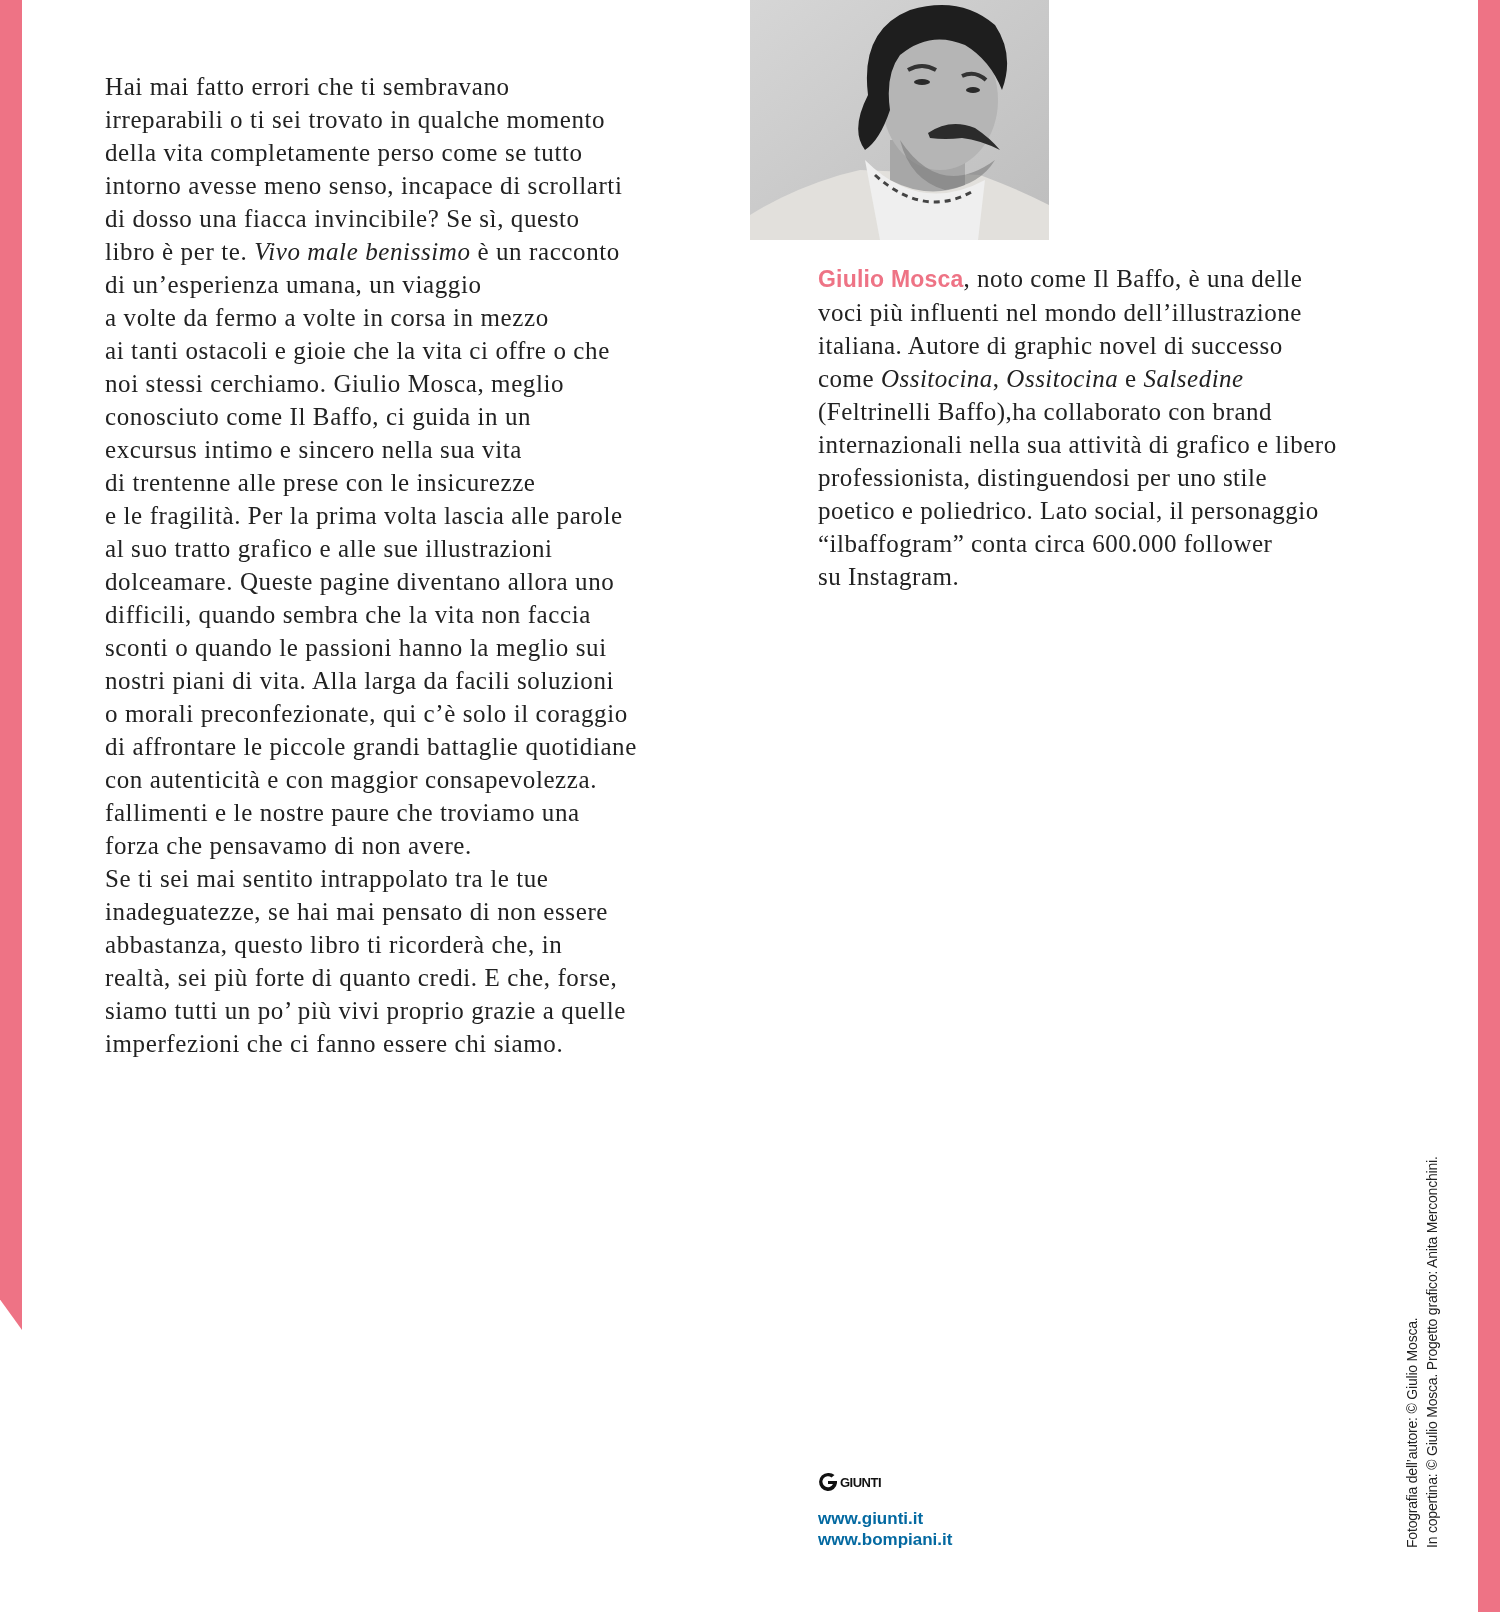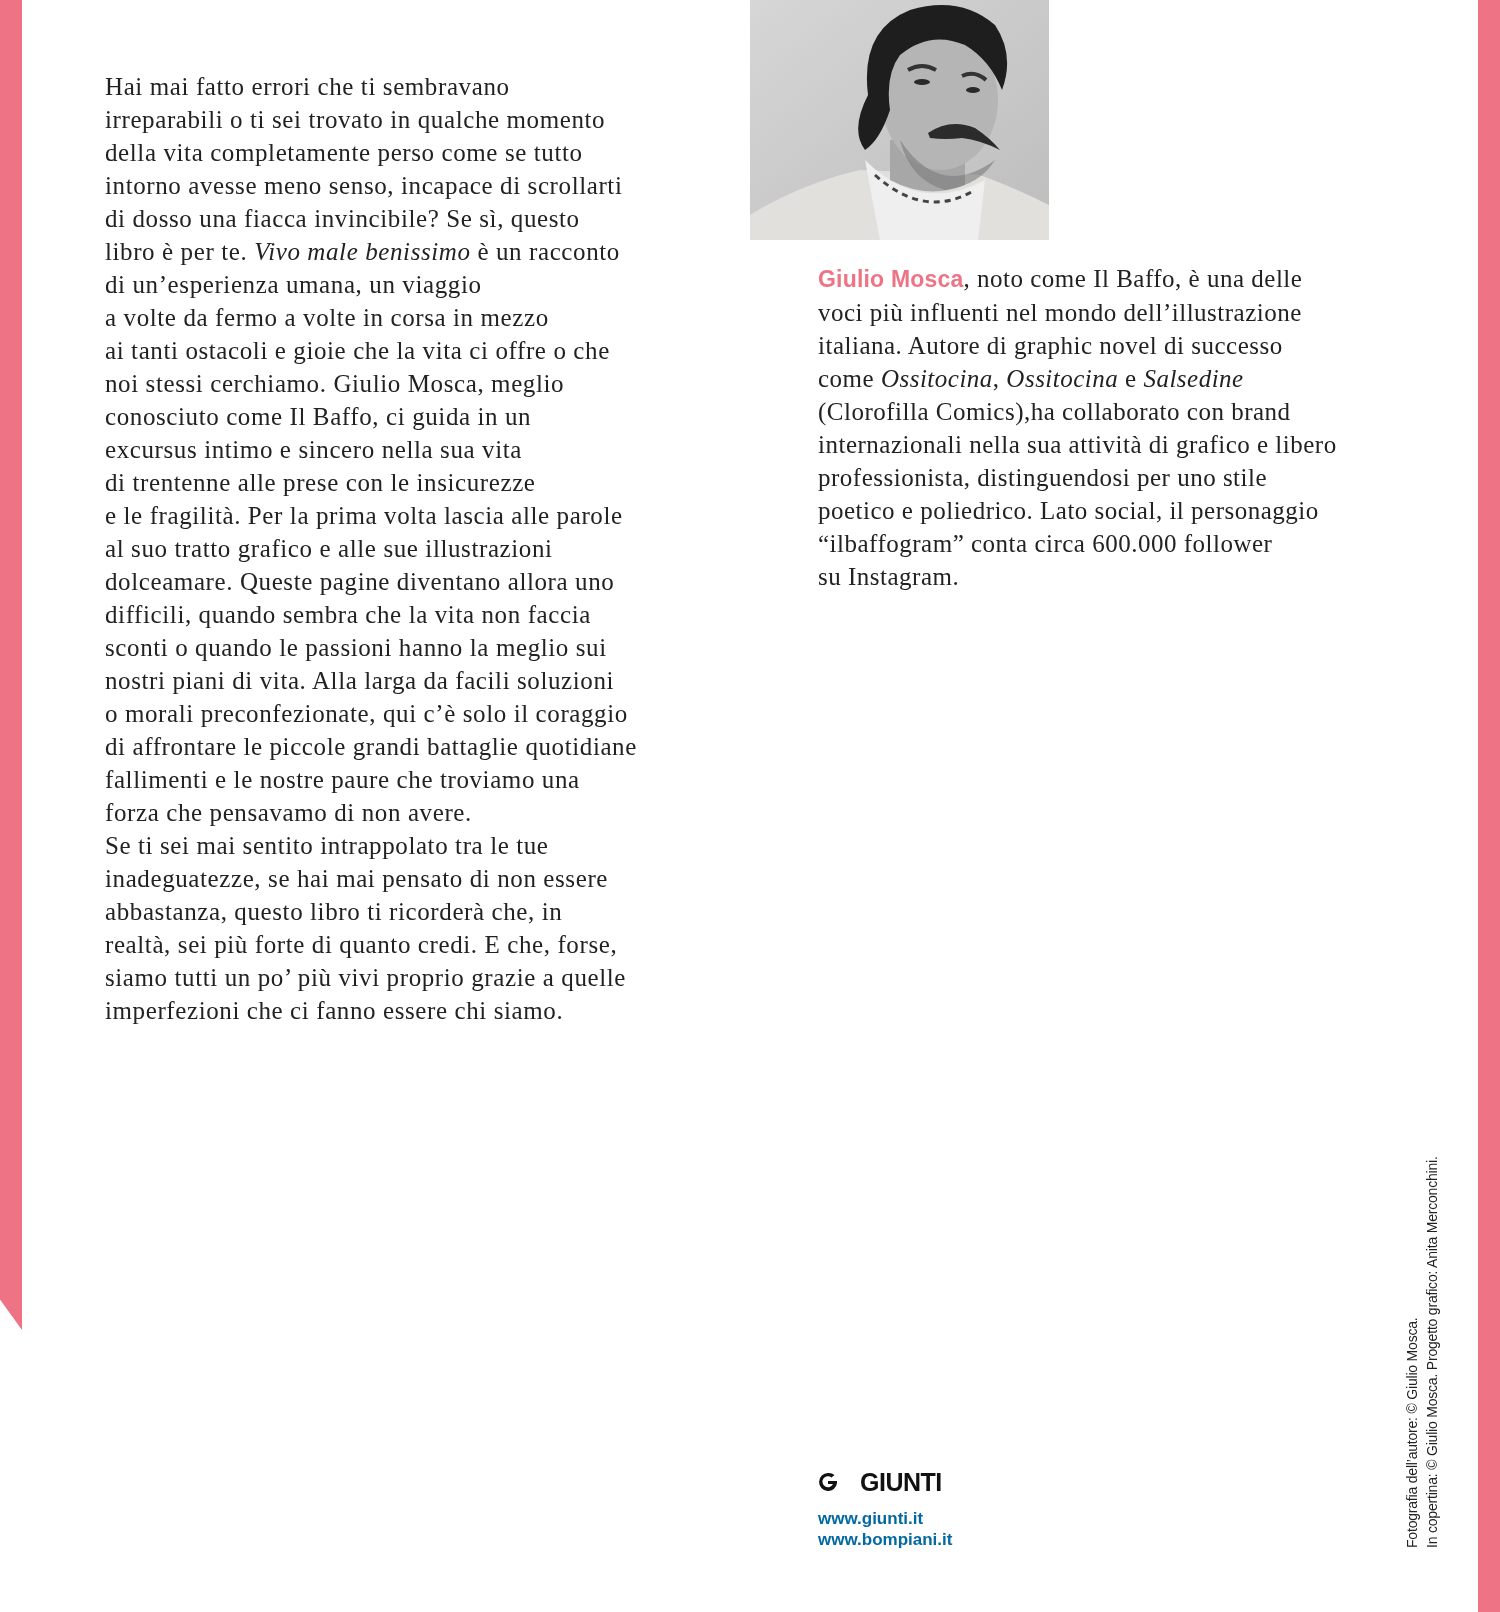--- a/index.html
+++ b/index.html
@@ -42,21 +42,21 @@
       font-family: Liberation Sans, sans-serif;
       font-weight: bold; color: #EE7385; letter-spacing: 0.2px; font-size: 23px;
     }
     .bio em { font-style: italic; }
     .publisher {
       position: absolute; left: 818px; top: 1470px;
       font-family: "Liberation Sans", "DejaVu Sans", sans-serif; color: #111;
     }
     .logo-row { display: flex; align-items: center; gap: 2px; height: 24px; }
     .logo-g { width: 20px; height: 20px; }
-    .logo-text { font-weight: bold; font-size: 25px; letter-spacing: -0.5px; margin-left: 20px; }
+    .logo-text { font-weight: bold; font-size: 13px; letter-spacing: -0.5px; }
     .links { margin-top: 14px; }
     .links a {
       display: block; font-weight: bold; font-size: 17px; line-height: 21px;
       color: #0369a1; text-decoration: none;
     }
     .credits {
       position: absolute; left: 1402px; top: 1548px;
       transform: rotate(-90deg); transform-origin: 0 0;
       font-family: "Liberation Sans", "DejaVu Sans", sans-serif;
       font-size: 14px; line-height: 20px; color: #222; white-space: nowrap;
@@ -85,20 +85,21 @@
   <span class="line">excursus intimo e sincero nella sua vita</span>
   <span class="line">di trentenne alle prese con le insicurezze</span>
   <span class="line">e le fragilità. Per la prima volta lascia alle parole</span>
   <span class="line">al suo tratto grafico e alle sue illustrazioni</span>
   <span class="line">dolceamare. Queste pagine diventano allora uno</span>
   <span class="line">difficili, quando sembra che la vita non faccia</span>
   <span class="line">sconti o quando le passioni hanno la meglio sui</span>
   <span class="line">nostri piani di vita. Alla larga da facili soluzioni</span>
   <span class="line">o morali preconfezionate, qui c’è solo il coraggio</span>
   <span class="line">di affrontare le piccole grandi battaglie quotidiane</span>
+  <span class="line">con autenticità e con maggior consapevolezza.</span>
   <span class="line">fallimenti e le nostre paure che troviamo una</span>
   <span class="line">forza che pensavamo di non avere.</span>
   <span class="line">Se ti sei mai sentito intrappolato tra le tue</span>
   <span class="line">inadeguatezze, se hai mai pensato di non essere</span>
   <span class="line">abbastanza, questo libro ti ricorderà che, in</span>
   <span class="line">realtà, sei più forte di quanto credi. E che, forse,</span>
   <span class="line">siamo tutti un po’ più vivi proprio grazie a quelle</span>
   <span class="line">imperfezioni che ci fanno essere chi siamo.</span>
 </div>
 
@@ -133,21 +134,21 @@
 
     <path d="M150 140 Q190 200 245 160 Q230 185 195 190 Q160 180 150 140 Z" fill="#7b7b7b" opacity="0.6"></path>
   </svg>
 </div>
 
 <div class="bio">
   <span class="line"><span class="author-name">Giulio Mosca</span><span>, noto come Il Baffo, è una delle</span></span>
   <span class="line">voci più influenti nel mondo dell’illustrazione</span>
   <span class="line">italiana. Autore di graphic novel di successo</span>
   <span class="line"><span>come </span><em>Ossitocina</em><span>, </span><em>Ossitocina</em><span> e </span><em>Salsedine</em></span>
-  <span class="line">(Clorofilla Comics),ha collaborato con brand</span>
+  <span class="line">(Feltrinelli Baffo),ha collaborato con brand</span>
   <span class="line">internazionali nella sua attività di grafico e libero</span>
   <span class="line">professionista, distinguendosi per uno stile</span>
   <span class="line">poetico e poliedrico. Lato social, il personaggio</span>
   <span class="line">“ilbaffogram” conta circa 600.000 follower</span>
   <span class="line">su Instagram.</span>
 </div>
 
 <div class="publisher">
   <div class="logo-row">
     <svg class="logo-g" viewBox="0 0 20 20">

